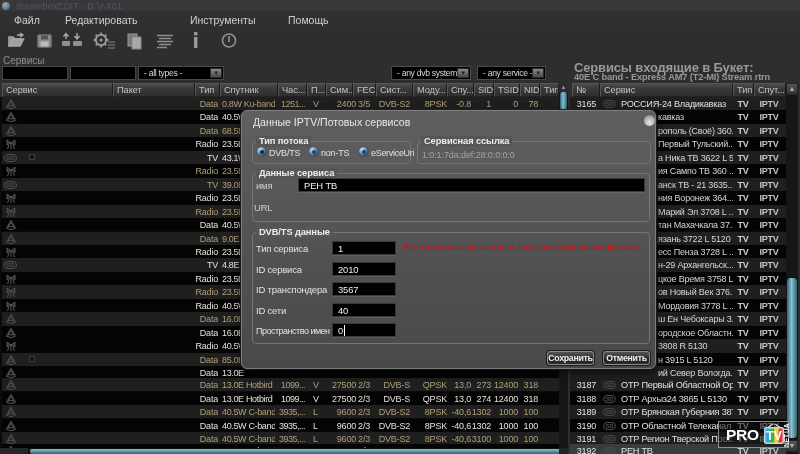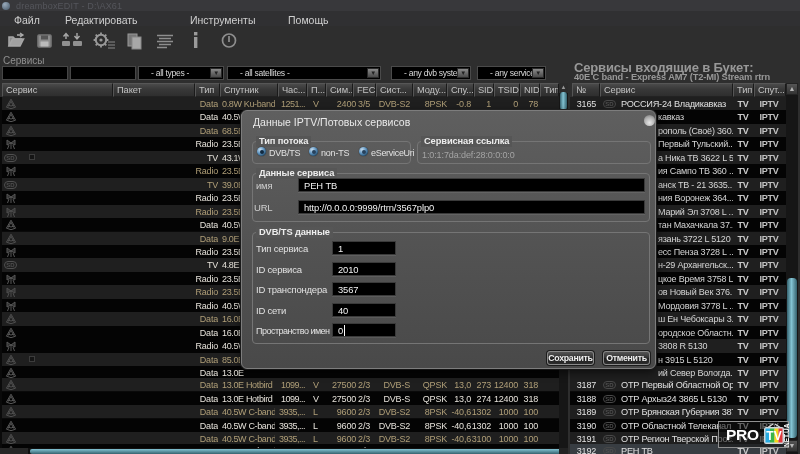--- a/index.html
+++ b/index.html
@@ -7,21 +7,21 @@
 #app{position:relative;width:800px;height:454px;overflow:hidden}
 .hdrcell{position:absolute;top:83px;height:14px;background:linear-gradient(#4a4a4a,#383838 45%,#2e2e2e);border-right:1px solid #1a1a1a;border-left:1px solid #555;border-top:1px solid #565656;border-bottom:1px solid #222;color:#c2c2c2;font-size:9.3px;letter-spacing:-0.1px;line-height:13.5px;padding-left:3px;white-space:nowrap;overflow:hidden}
 .row{position:absolute;height:13.45px;overflow:hidden;white-space:nowrap}
 .rg{background:#1f1f1f}
 .rb{background:#040404}
 .cell{position:absolute;top:1px;font-size:9px;letter-spacing:-0.2px;line-height:12px;white-space:nowrap;overflow:hidden}
 .tr{text-align:right}
 .tan{color:#b09f78}
 .wht{color:#e6e2da}
 .gry{color:#d8d8d8}
-.combo{position:absolute;top:66px;height:14px;background:#000;border:1px solid #4a4a4a;color:#d8d8d8;font-size:8.6px;letter-spacing:-0.3px;line-height:13px;padding-left:12px}
+.combo{position:absolute;top:66px;height:14px;background:#000;border:1px solid #4a4a4a;color:#d8d8d8;font-size:8.6px;letter-spacing:-0.3px;line-height:13px;padding-left:5px}
 .cbtn{position:absolute;top:1px;width:12px;height:10px;background:linear-gradient(#8a8a8a,#4a4a4a);border:1px solid #2a2a2a;color:#222;font-size:6px;line-height:9px;text-align:center}
 .finput{position:absolute;top:66px;height:14px;background:#000;border:1px solid #464646}
 .gbox{position:absolute;border:1px solid #757575;border-radius:4px}
 .glabel{position:absolute;font-size:9.3px;letter-spacing:-0.1px;font-weight:bold;color:#ededed;background:#565656;padding:0 3px;line-height:11px}
 .dlabel{position:absolute;font-size:9.5px;letter-spacing:-0.2px;color:#e2e2e2;line-height:12px;white-space:nowrap}
 .dinput{position:absolute;background:#000;border:1px solid #3a3a3a;box-shadow:0 1px 0 rgba(255,255,255,0.08);color:#f2f2f2;font-size:9.4px;letter-spacing:-0.1px;line-height:12px;padding:1px 0 0 5px;white-space:nowrap}
 .radio{position:absolute;width:9px;height:9px;border-radius:50%;background:radial-gradient(circle at 35% 30%,#c6dcee 0%,#5d93bf 45%,#1d4463 80%,#102b40 100%);box-shadow:0 0 1px #111}
 .btn{position:absolute;top:240px;width:47px;height:14px;background:linear-gradient(#555 0%,#333 45%,#1f1f1f 50%,#2c2c2c);border:1px solid #8a8a8a;border-radius:3px;box-shadow:0 0 0 1px #1c1c1c;color:#f0f0f0;font-size:8.8px;letter-spacing:-0.3px;line-height:13px;text-align:center;font-weight:bold}
 .sd{position:absolute;top:3px;width:13px;height:8px;border:1px solid #484848;border-radius:4px;color:#505050;font-size:6px;line-height:6px;text-align:center;font-weight:bold}
 .sq{position:absolute;top:3.5px;left:27px;width:6px;height:6px;background:#151515;border:1px solid #3c3c3c}
@@ -62,21 +62,20 @@
           <rect x="194" y="4" width="3.4" height="3.4"></rect>
         </g>
  <circle cx="229" cy="12.5" r="6.5" stroke="#8e8e8e" stroke-width="1.7"></circle>
         <path d="M229 8 v6" stroke="#8e8e8e" stroke-width="1.7"></path>
 </g>
     </svg>
 <div class="abs" style="left:3px;top:55px;font-size:10px;color:#8f8f8f">Сервисы</div>
 <div class="finput" style="left:2px;width:66px"></div>
 <div class="finput" style="left:70px;width:66px"></div>
 <div class="combo" style="left:138px;width:86px">- all types -<div class="cbtn" style="left:71px">▼</div></div>
-<div class="combo" style="left:227px;width:154px">- all satellites -<div class="cbtn" style="left:139px">▼</div></div>
 <div class="combo" style="left:391px;width:80px">- any dvb system&nbsp;-<div class="cbtn" style="left:65px">▼</div></div>
 <div class="combo" style="left:477px;width:69px">- any service -<div class="cbtn" style="left:54px">▼</div></div>
 <div class="abs" style="left:574px;top:60px;font-size:13px;letter-spacing:-0.15px;font-weight:bold;color:#989898">Сервисы входящие в Букет:</div>
 <div class="abs" style="left:574px;top:72px;font-size:9.3px;letter-spacing:-0.15px;font-weight:bold;color:#989898">40E C band - Express AM7 (T2-MI) Stream rtrn</div>
 <div class="hdrcell" style="left:2px;width:111px">Сервис</div>
 <div class="hdrcell" style="left:113px;width:82px">Пакет</div>
 <div class="hdrcell" style="left:195px;width:25px">Тип</div>
 <div class="hdrcell" style="left:220px;width:58px">Спутник</div>
 <div class="hdrcell" style="left:278px;width:29px">Час...</div>
 <div class="hdrcell" style="left:307px;width:19px">П...</div>
@@ -564,25 +563,25 @@
       <div class="abs" style="left:119.5px;top:38.5px;width:4px;height:4px;border-radius:50%;background:#27415c"></div>
 <div class="dlabel" style="left:129px;top:35.5px;font-size:9px;letter-spacing:-0.3px">eServiceUri</div>
 <div class="gbox" style="left:175px;top:30px;width:234px;height:23px"></div>
 <div class="glabel" style="left:179px;top:25px">Сервисная ссылка</div>
 <div class="abs" style="left:180px;top:39px;font-size:9px;letter-spacing:-0.1px;color:#a4a4a4">1:0:1:7da:def:28:0:0:0:0</div>
 <div class="gbox" style="left:10px;top:62px;width:398px;height:49px"></div>
 <div class="glabel" style="left:14px;top:57px">Данные сервиса</div>
 <div class="dlabel" style="left:14px;top:69px;color:#cfcfcf">имя</div>
 <div class="dinput" style="left:56px;top:67px;width:347px;height:14px">РЕН ТВ</div>
 <div class="dlabel" style="left:12px;top:91px;color:#cfcfcf">URL</div>
-<div class="dinput" style="left:56px;top:89px;width:347px;height:14px">http://0.0.0.0:9999/rtrn/3567plp0</div>
 <div class="gbox" style="left:10px;top:121px;width:398px;height:112px"></div>
 <div class="glabel" style="left:14px;top:116px">DVB/TS данные</div>
 <div class="dlabel" style="left:14px;top:132px">Тип сервиса</div>
 <div class="dinput" style="left:90px;top:130px;width:64px;height:14px">1</div>
+<div class="abs" style="left:161px;top:132px;font-size:8.2px;letter-spacing:-0.4px;font-weight:bold;color:#b51f1f;white-space:nowrap">Все в этих окнах должно быть введено в десятичном формате!</div>
 <div class="dlabel" style="left:14px;top:152.5px">ID сервиса</div>
 <div class="dinput" style="left:90px;top:150.5px;width:64px;height:14px">2010</div>
 <div class="dlabel" style="left:14px;top:173px">ID транспондера</div>
 <div class="dinput" style="left:90px;top:171px;width:64px;height:14px">3567</div>
 <div class="dlabel" style="left:14px;top:193.5px">ID сети</div>
 <div class="dinput" style="left:90px;top:191.5px;width:64px;height:14px">40</div>
 <div class="dlabel" style="left:14px;top:214px;font-size:9px;letter-spacing:-0.5px">Пространство имен</div>
 <div class="dinput" style="left:90px;top:212px;width:64px;height:14px">0<span style="border-left:1px solid #fff;margin-left:1px"></span></div>
 <div class="btn" style="left:305px">Сохранить</div>
 <div class="btn" style="left:361px">Отменить</div>

